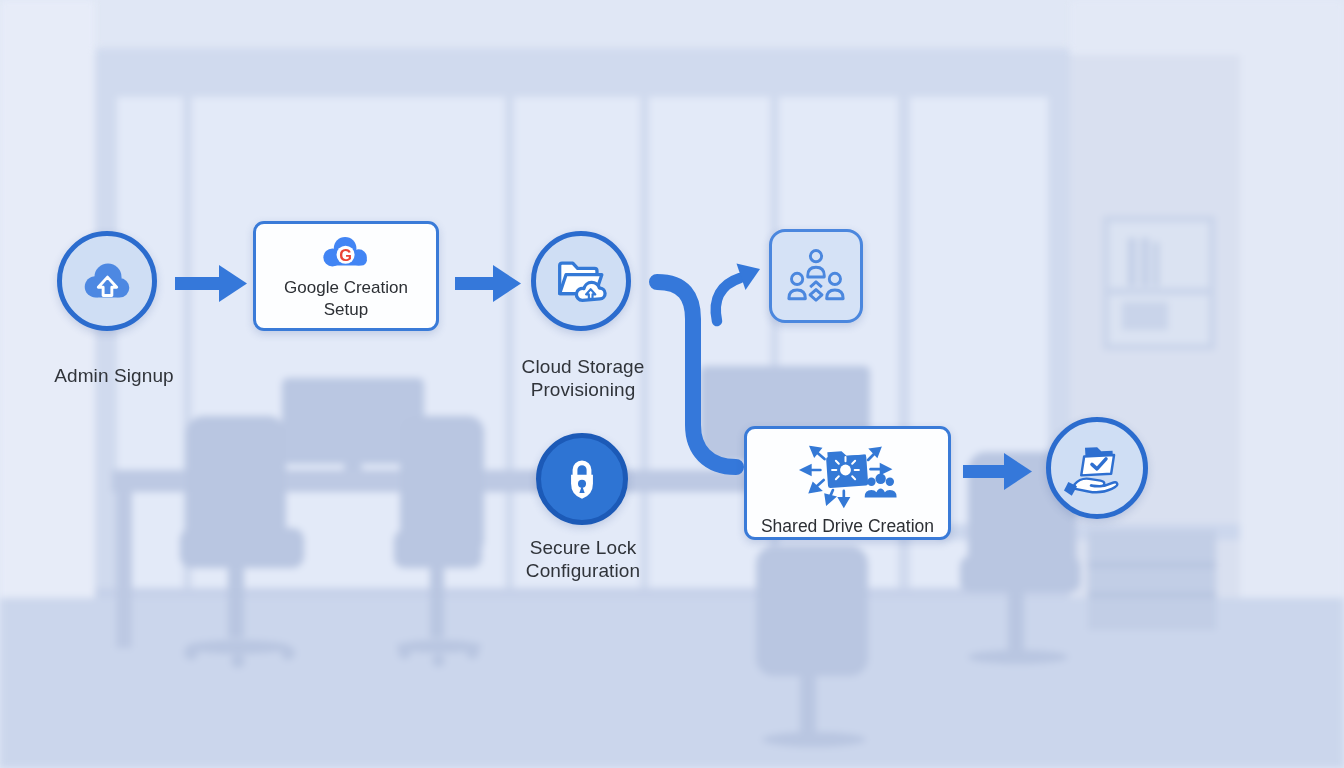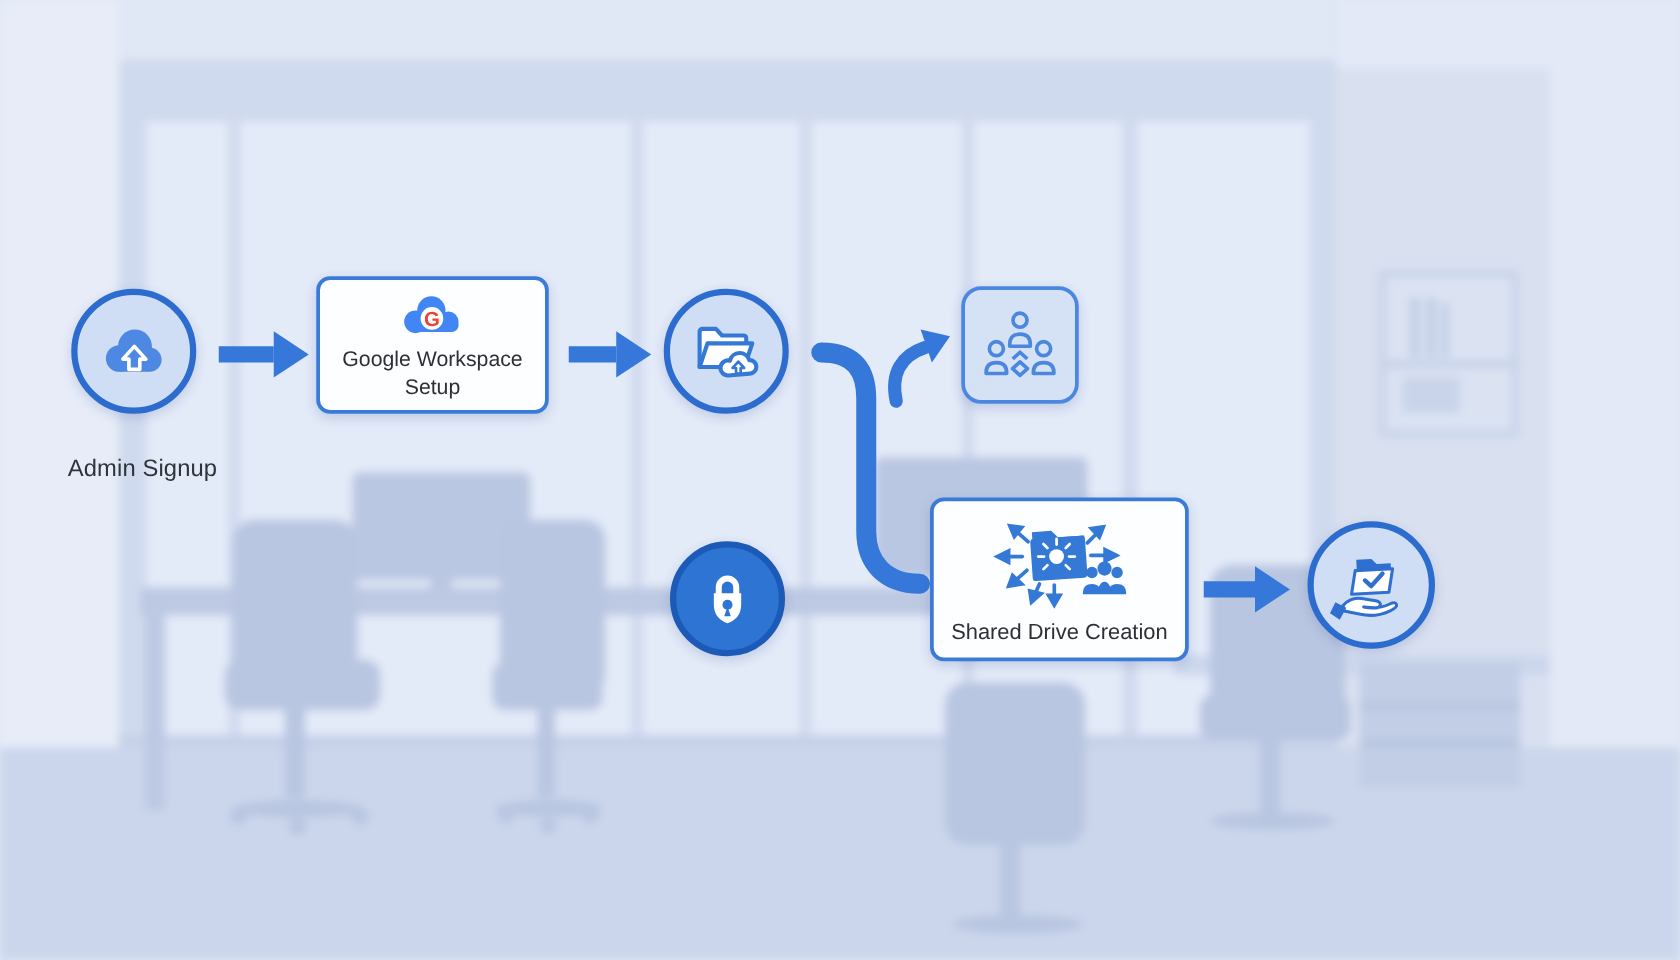--- a/index.html
+++ b/index.html
@@ -150,33 +150,34 @@
     <svg width="58" height="42" viewBox="0 0 64 46" style="margin-top:7px">
       <g fill="#4285f4">
         <circle cx="17" cy="29" r="10"></circle>
           <circle cx="31" cy="19" r="12.5"></circle>
           <circle cx="46" cy="29" r="9"></circle>
         <rect x="14" y="26" width="41" height="12" rx="6"></rect>
       </g>
       <circle cx="31.5" cy="26" r="10" fill="#fff"></circle>
       <text x="31.5" y="32.5" text-anchor="middle" font-size="18" font-weight="bold" fill="#ea4335">G</text>
     </svg>
-    <div class="card-label" style="width:172px">Google Workspace Setup</div>
+    <div class="card-label" style="width:172px">Google Creation Setup</div>
   </div>
 
   <div class="node circle-node" style="left:531px;top:231px;width:100px;height:100px">
     <svg width="62" height="62" viewBox="0 0 64 64">
       <g stroke="#3479d6" stroke-width="3.4" stroke-linejoin="round" fill="#fff">
         <path d="M10 45 V16 q0-2.5 2.5-2.5 H23.5 l5 5.5 H46 q2.5 0 2.5 2.5 V45 Z"></path>
         <path d="M10 45 L16.5 25.5 H53.5 L47 45 Z"></path>
         <path d="M33.5 52 a6.2 6.2 0 1 1 1.5-12.2 a8.3 8.3 0 0 1 16 -0.5 a5.6 5.6 0 0 1 0.5 11.2 z"></path>
       </g>
       <path d="M42 40.5 l4.8 5.3 h-2.9 v4.6 h-3.8 v-4.6 h-2.9 z" fill="none" stroke="#3479d6" stroke-width="2.2" stroke-linejoin="round"></path>
     </svg>
   </div>
+  <div class="node-label" style="left:503px;top:355px;width:160px">Cloud Storage Provisioning</div>
 
   <div class="node square-node" style="left:769px;top:229px;width:94px;height:94px">
     <svg width="62" height="62" viewBox="0 0 64 64">
       <g stroke="#4b87de" stroke-width="3" fill="#d5e2f6" stroke-linejoin="round">
         <circle cx="32" cy="11.5" r="5.8"></circle>
         <path d="M23.5 31.5 q0-8.5 8.5-8.5 q8.5 0 8.5 8.5 v1.5 h-17 z"></path>
         <circle cx="12.5" cy="35" r="5.8"></circle>
         <path d="M4 55 q0-8.5 8.5-8.5 q8.5 0 8.5 8.5 v0.5 h-17 z"></path>
         <circle cx="51.5" cy="35" r="5.8"></circle>
         <path d="M43 55 q0-8.5 8.5-8.5 q8.5 0 8.5 8.5 v0.5 h-17 z"></path>
@@ -187,22 +188,23 @@
   </div>
 
   <div class="node dark-circle" style="left:536px;top:433px;width:92px;height:92px">
     <svg width="56" height="56" viewBox="0 0 64 64">
       <path d="M24 28 v-6.5 a8 8 0 0 1 16 0 V28" fill="none" stroke="#fff" stroke-width="5.5"></path>
       <path d="M19.5 27 H44.5 V37 Q44.5 50 32 54.5 Q19.5 50 19.5 37 Z" fill="#fff"></path>
       <circle cx="32" cy="37.5" r="4.6" fill="#2e74d3"></circle>
       <path d="M32 39 l3 9 h-6 z" fill="#2e74d3"></path>
     </svg>
   </div>
-
-  <div class="node card-node" style="left:744px;top:398px;width:207px;height:131px">
+  <div class="node-label" style="left:503px;top:536px;width:160px">Secure Lock Configuration</div>
+
+  <div class="node card-node" style="left:744px;top:426px;width:207px;height:114px">
     <svg width="150" height="84" viewBox="0 0 150 92" style="margin-top:5px">
       <g transform="rotate(-4 75 45)">
         <path d="M52 20 h17 l5.5 6 h23 v5 H52 Z" fill="#3479d6"></path>
         <rect x="50" y="26" width="48" height="37" rx="3" fill="#3479d6"></rect>
       </g>
       <circle cx="72" cy="43" r="6.5" fill="#fff"></circle>
       <g stroke="#fff" stroke-width="2.4" stroke-linecap="round">
         <line x1="83" y1="43" x2="88" y2="43"></line>
           <line x1="80" y1="35.5" x2="83.5" y2="32"></line>
         <line x1="72" y1="32.5" x2="72" y2="27.5"></line>

